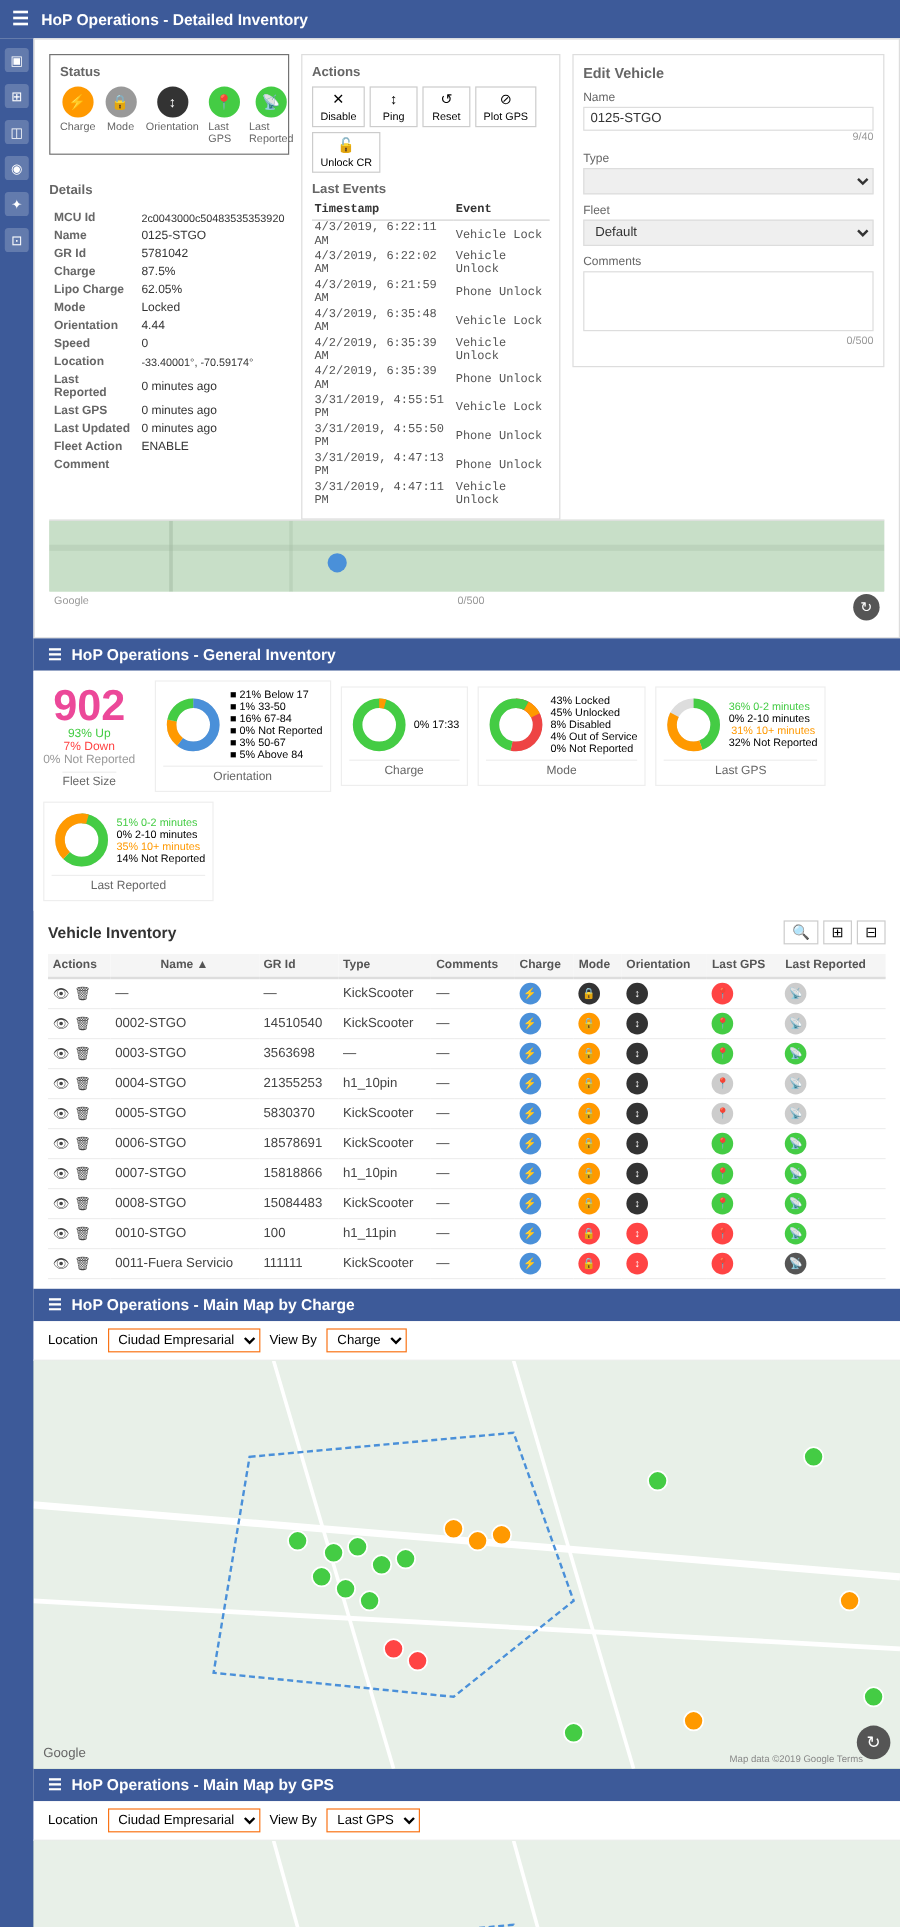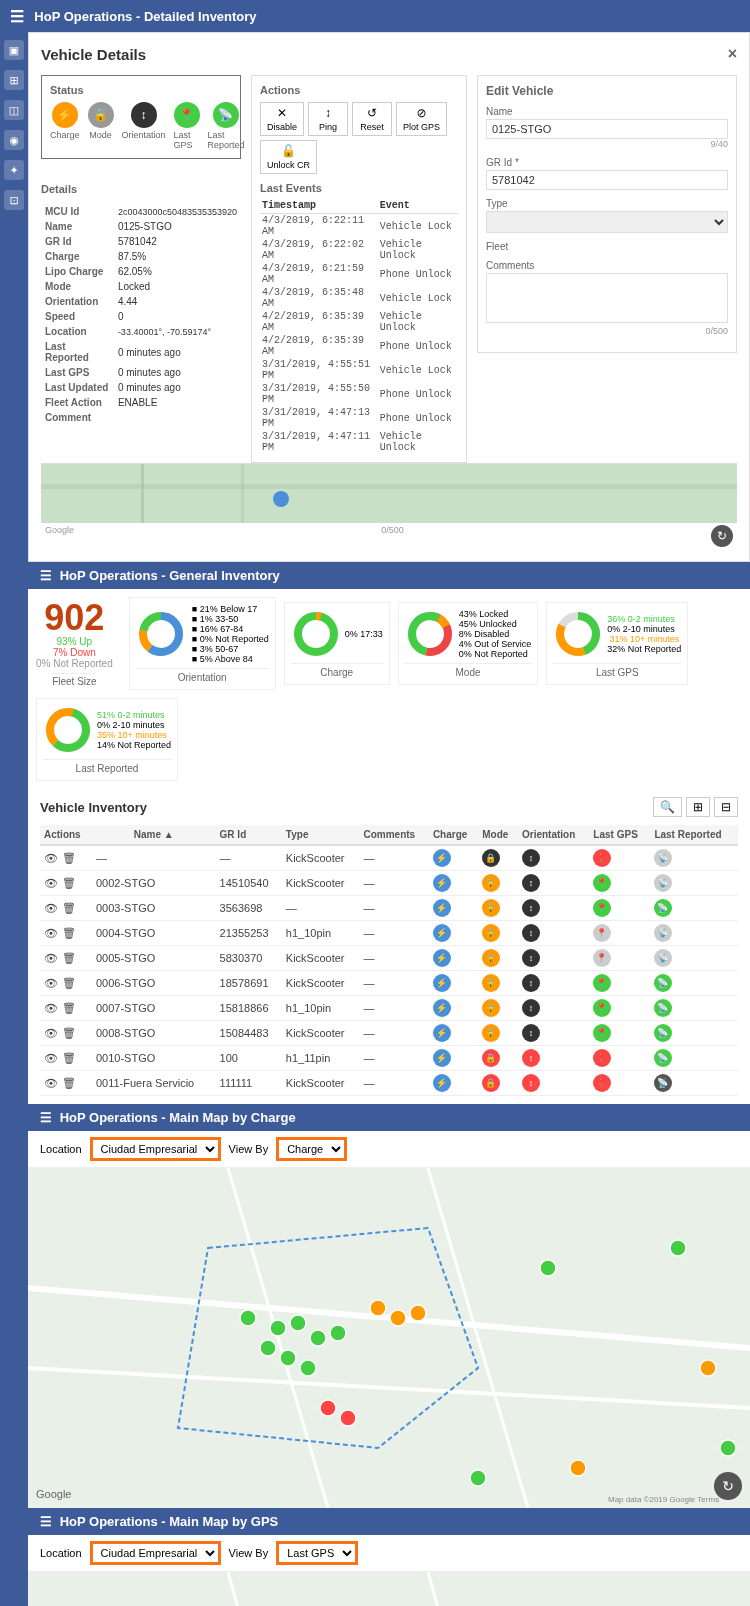--- a/index.html
+++ b/index.html
@@ -180,21 +180,21 @@
     .map-controls-row {
       display: flex;
       align-items: center;
       gap: 8px;
       padding: 6px 12px;
       background: white;
       border-bottom: 1px solid #eee;
       font-size: 11px;
     }
     .map-select {
-      border: 3px solid #f97316;
+      border: 1px solid #f97316;
       padding: 2px 4px;
       font-size: 11px;
       background: white;
     }
 
     
     .refresh-btn {
       position: absolute;
       bottom: 8px;
       right: 8px;
@@ -220,24 +220,20 @@
     <div class="sidebar-icon">⊞</div>
     <div class="sidebar-icon">◫</div>
     <div class="sidebar-icon">◉</div>
     <div class="sidebar-icon">✦</div>
     <div class="sidebar-icon">⊡</div>
   </div>
 
   <div class="main-content">
 
     <div class="vehicle-details-panel">
-      <div class="panel-title">
-        <span>Vehicle Details</span>
-        <span class="panel-close">×</span>
-      </div>
 
       <div class="vehicle-details-grid">
 
         <div>
           <div class="status-section">
             <div class="status-label">Status</div>
             <div class="status-icons">
               <div class="status-icon-item">
                 <div class="status-circle sc-orange">⚡</div>
                 <span>Charge</span>
@@ -408,31 +404,30 @@
 
         <div>
           <div class="edit-section">
             <div class="edit-title">Edit Vehicle</div>
             <div class="edit-field">
               <label>Name</label>
               <input type="text" value="0125-STGO" style="">
               <div class="char-count">9/40</div>
             </div>
             <div class="edit-field">
-              <label>GR Id *</label>
-              <input type="text" value="5781042" style="">
-            </div>
-            <div class="edit-field">
               <label>Type</label>
               <select>
                 <option></option>
               </select>
             </div>
             <div class="edit-field">
               <label>Fleet</label>
+              <select>
+                <option>Default</option>
+              </select>
             </div>
             <div class="edit-field">
               <label>Comments</label>
               <textarea style=""></textarea>
               <div class="char-count">0/500</div>
             </div>
           </div>
         </div>
       </div>
 
@@ -457,21 +452,21 @@
     <div class="section-header">
       <span>☰</span>
       <span>HoP Operations - General Inventory</span>
     </div>
 
     <div class="general-inventory">
 
       <div style="display:flex;align-items:center;padding:8px;gap:8px;background:white;flex-wrap:wrap;">
 
         <div style="display:flex;flex-direction:column;align-items:center;margin-right:8px;">
-          <div style="font-size:36px;font-weight:bold;color:#c2410c;line-height:1;text-align:right;">902</div>
+          <div style="font-size:36px;font-weight:bold;color:#ec4899;line-height:1;text-align:right;">902</div>
           <div style="font-size:10px;color:#4c4;">93% Up</div>
           <div style="font-size:10px;color:#f44;">7% Down</div>
           <div style="font-size:10px;color:#999;">0% Not Reported</div>
           <div style="font-size:10px;color:#666;margin-top:4px;border-top:1px solid #eee;padding-top:2px;">Fleet Size</div>
         </div>
 
         <div style="border:1px solid #eee;padding:6px;min-width:100px;">
           <div style="display:flex;align-items:center;gap:6px;">
             <svg width="50" height="50" viewBox="0 0 50 50">
               <circle cx="25" cy="25" r="18" fill="none" stroke="#ddd" stroke-width="8"></circle>

